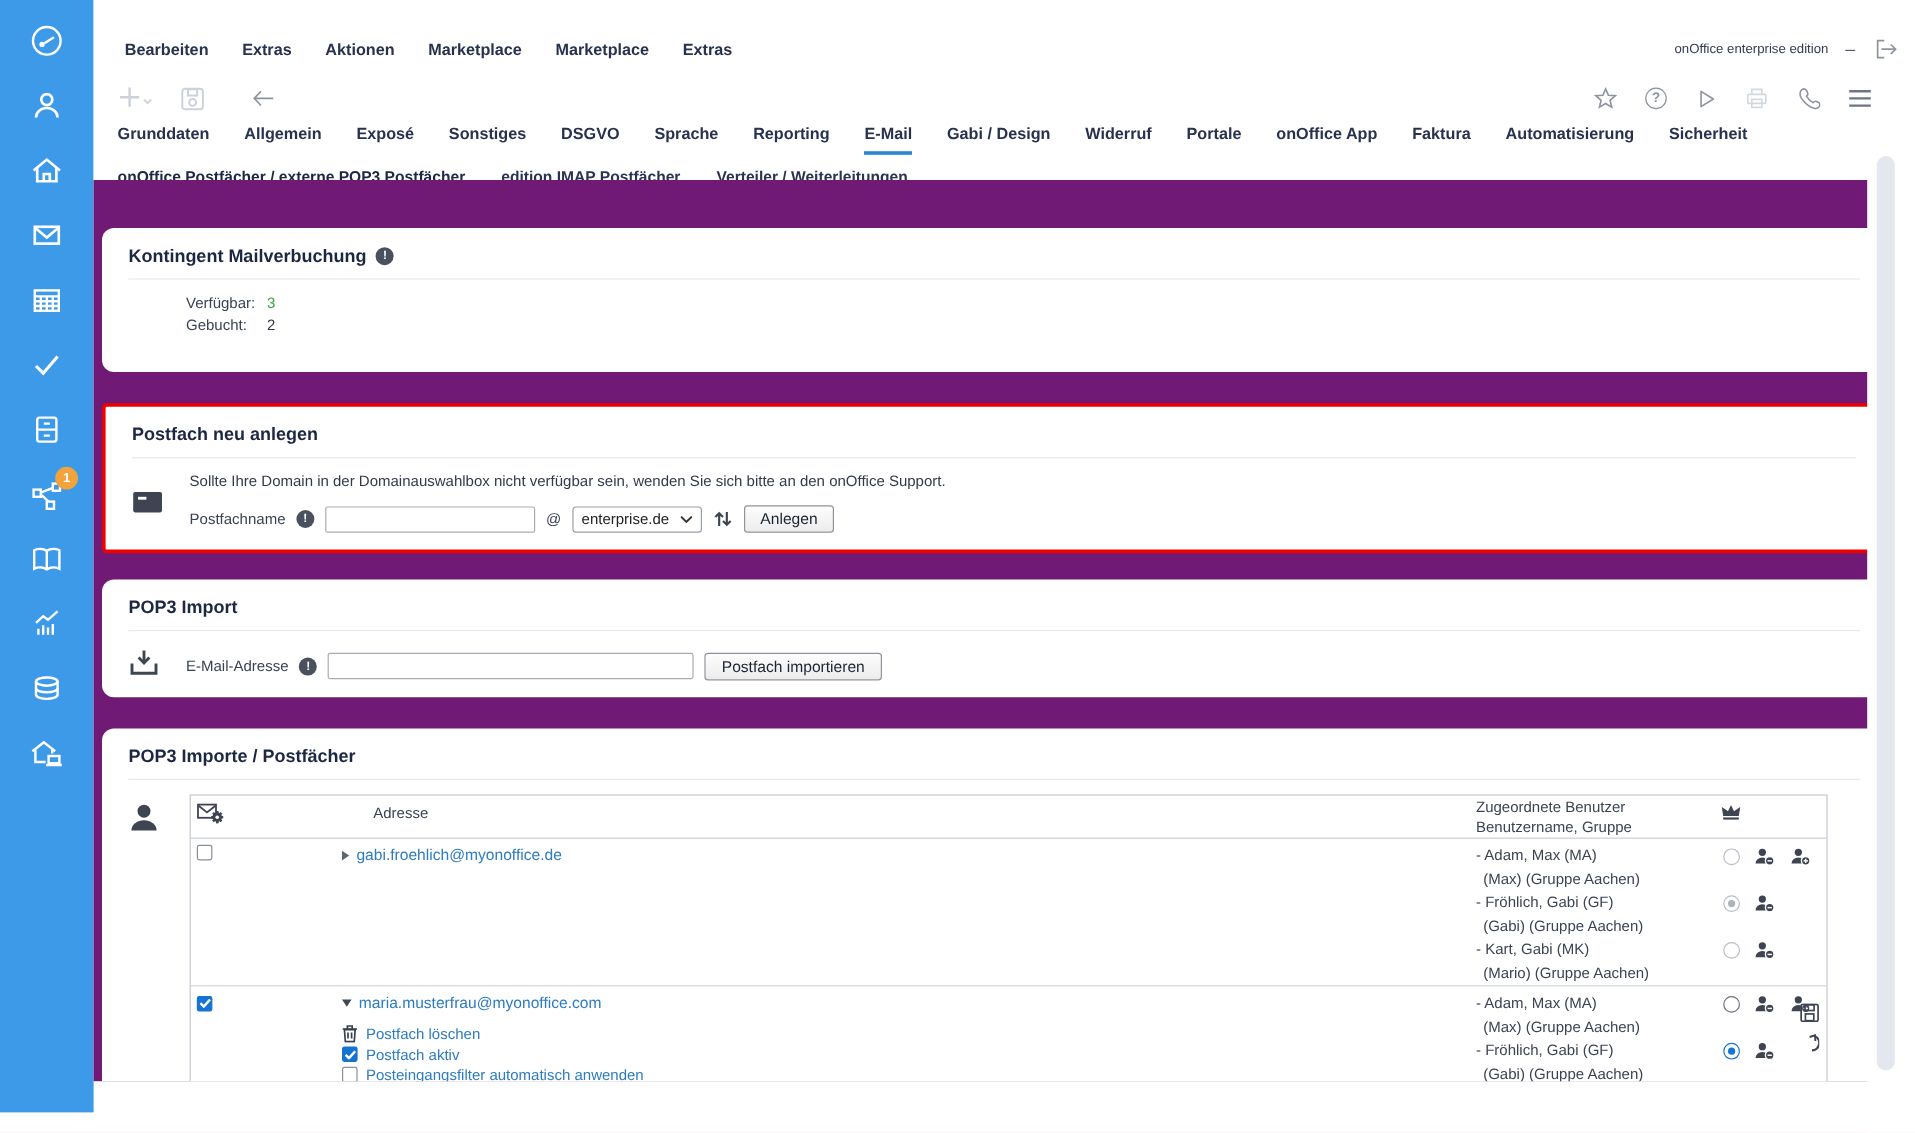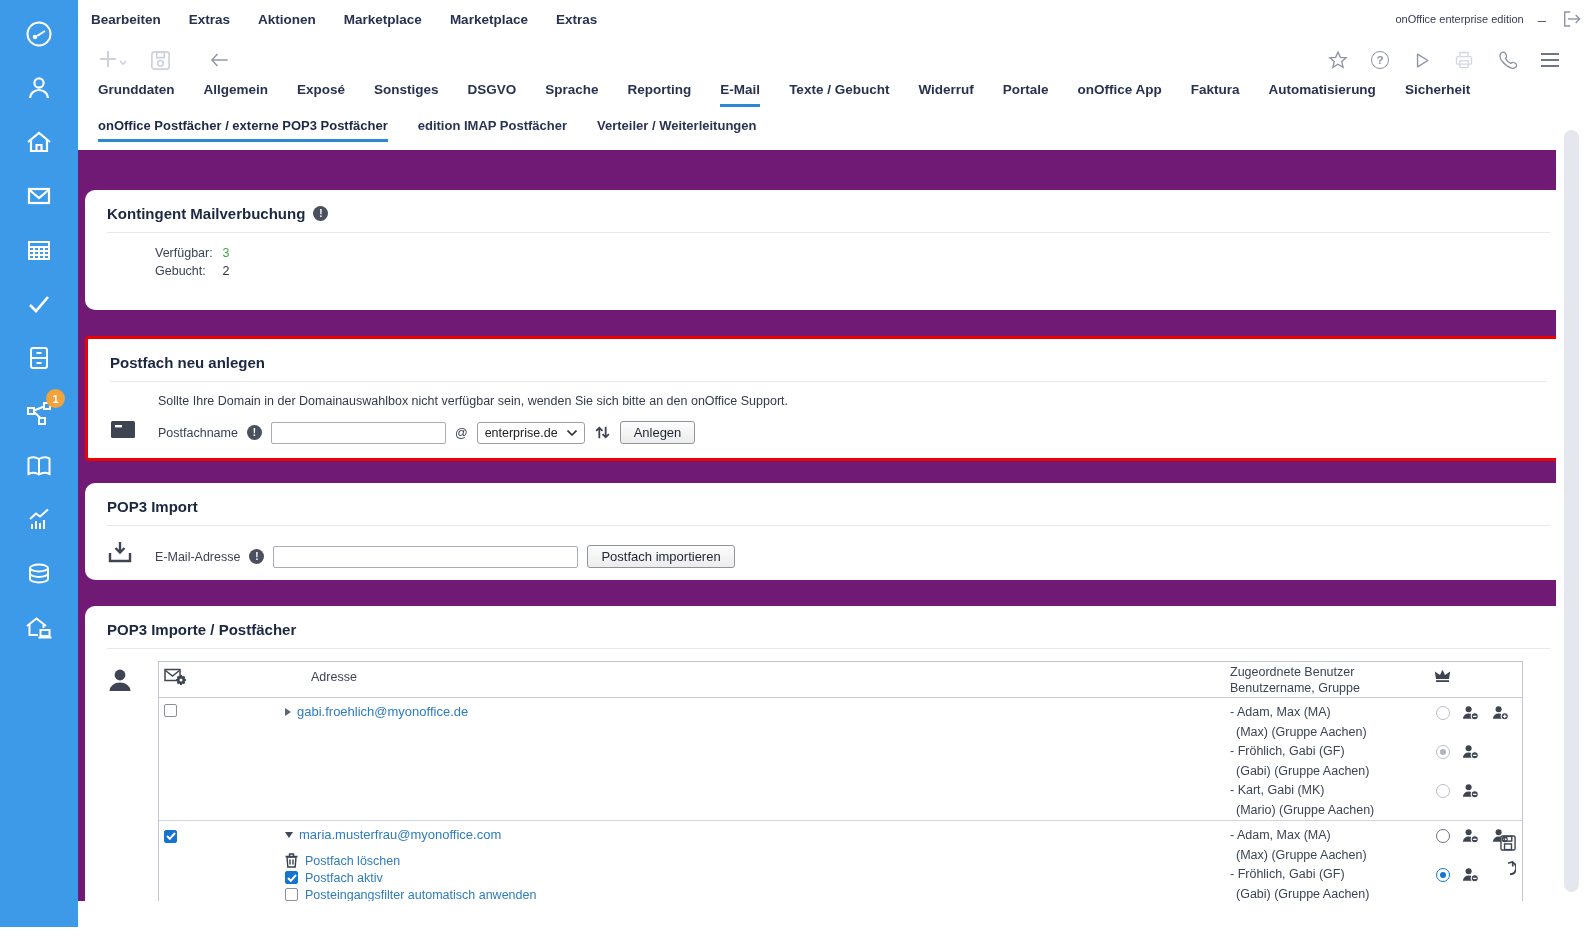--- a/index.html
+++ b/index.html
@@ -9,21 +9,21 @@
 
   
   .sidebar { position:absolute; left:0; top:0; width:78px; height:927px; background:#3d9ae8; }
   .side-item { width:78px; height:54px; display:flex; align-items:center; justify-content:center; position:relative; cursor:pointer; }
   .side-item:first-child { margin-top:9px; }
   .badge { position:absolute; top:2px; right:13px; min-width:19px; height:19px; border-radius:50%;
     background:#f2a33c; color:#fff; font-size:11px; font-weight:bold; display:flex; align-items:center; justify-content:center; }
 
   
   .header { position:absolute; left:78px; top:0; width:1518px; height:150px; background:#fff; }
-  .menubar { height:38px; display:flex; align-items:center; gap:28px; padding-left:13px; position:relative; }
+  .menubar { height:38px; display:flex; align-items:center; gap:28px; padding-left:26px; position:relative;margin-top:22px; }
   .menubar .mitem { font-size:13.5px; font-weight:bold; color:#28324f; cursor:pointer; }
   .win-cluster { position:absolute; right:14px; top:0; height:38px; display:flex; align-items:center; gap:14px; }
   .win-title { font-size:11px; color:#333b55; }
   .win-dash { font-size:15px; color:#555d72; cursor:pointer; }
 
   .toolbar { height:44px; display:flex; align-items:center; padding-left:20px; position:relative; }
   .tb-left { display:flex; align-items:center; gap:22px; }
   .tb-right { position:absolute; right:36px; display:flex; align-items:center; gap:23px; }
   .tb-ic { display:flex; align-items:center; cursor:pointer; }
   .help-circle { width:18px; height:18px; border:1.6px solid #8d93a1; border-radius:50%; color:#8d93a1;
@@ -44,21 +44,21 @@
   .card h2 { font-size:15px; font-weight:bold; color:#1c2742; display:flex; align-items:center; gap:8px; }
   .divider { border-bottom:1px solid #e7e9ee; margin-top:10px; margin-bottom:12px; }
   .info-dot { width:15px; height:15px; min-width:15px; border-radius:50%; background:#4a505e; color:#fff;
     font-size:10px; font-weight:bold; display:inline-flex; align-items:center; justify-content:center; }
 
   .kv-rows { margin-left:48px; font-size:12.5px; color:#3a4254; line-height:17.5px; }
   .kv-label { display:inline-block; width:64px; }
   .kv-green { color:#3fa33f; }
   .kv-dark { color:#2d3442; }
 
-  .sec-row { display:flex; align-items:flex-end; }
+  .sec-row { display:flex; align-items:center; }
   .sec-icon { width:48px; padding-top:2px; }
   .hint { font-size:12.5px; color:#333a49; margin-bottom:13px; }
   .form-line { display:flex; align-items:center; gap:9px; font-size:12.5px; color:#3a4254; }
   .txt-input { height:22px; border:1px solid #a9adb5; background:#fff; border-radius:2px; font-size:12px; padding:0 4px; }
   .sel { height:22px; width:108px; border:1px solid #9aa0a8; border-radius:3px; background:#fff; display:flex;
     align-items:center; justify-content:space-between; padding:0 7px; font-size:12.5px; color:#222; cursor:pointer; }
   .btn { height:23px; border:1px solid #8f949c; border-radius:3px; background:linear-gradient(#fdfdfd,#ececec);
     font-size:13px; color:#1d2433; padding:0 13px; font-family:"Liberation Sans",sans-serif; cursor:pointer; }
 
   
@@ -273,21 +273,21 @@
 
   <nav class="tabs">
     <span class="tab">Grunddaten</span>
     <span class="tab">Allgemein</span>
     <span class="tab">Exposé</span>
     <span class="tab">Sonstiges</span>
     <span class="tab">DSGVO</span>
     <span class="tab">Sprache</span>
     <span class="tab">Reporting</span>
     <span class="tab active">E-Mail</span>
-    <span class="tab">Texte / Gebucht</span>
+    <span class="tab">Gabi / Design</span>
     <span class="tab">Widerruf</span>
     <span class="tab">Portale</span>
     <span class="tab">onOffice App</span>
     <span class="tab">Faktura</span>
     <span class="tab">Automatisierung</span>
     <span class="tab">Sicherheit</span>
   </nav>
   <nav class="subtabs">
     <span class="subtab active">onOffice Postfächer / externe POP3 Postfächer</span>
     <span class="subtab">edition IMAP Postfächer</span>

